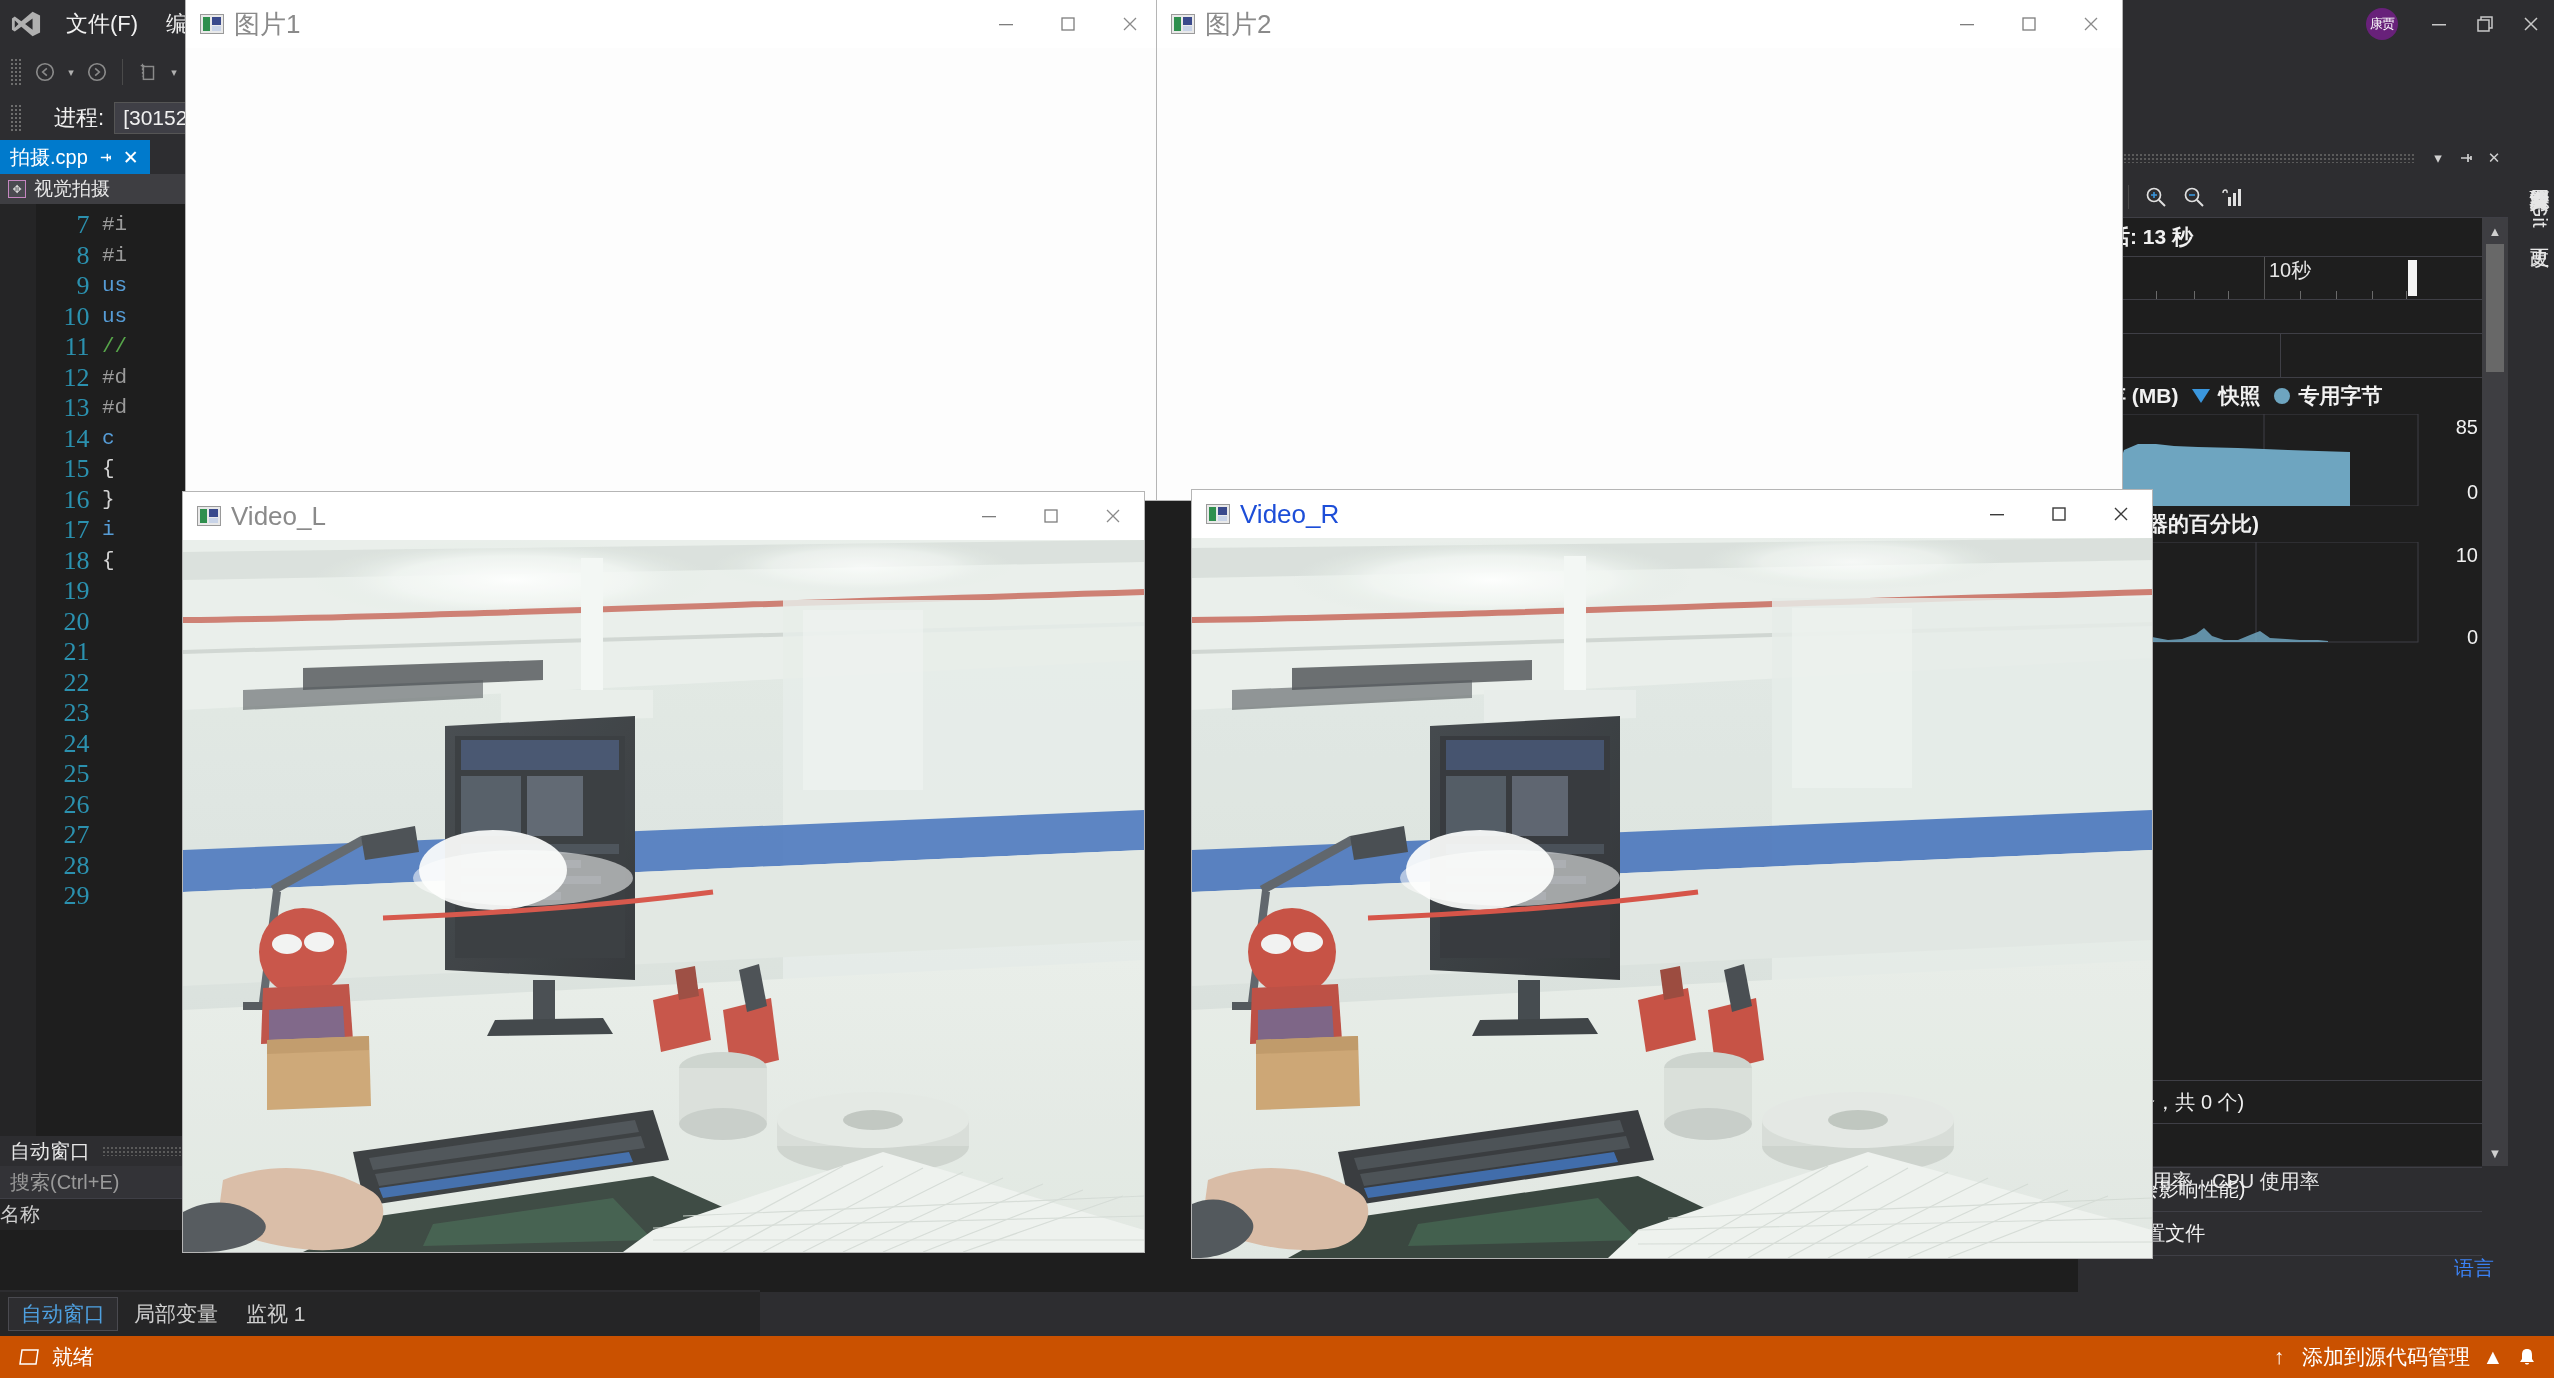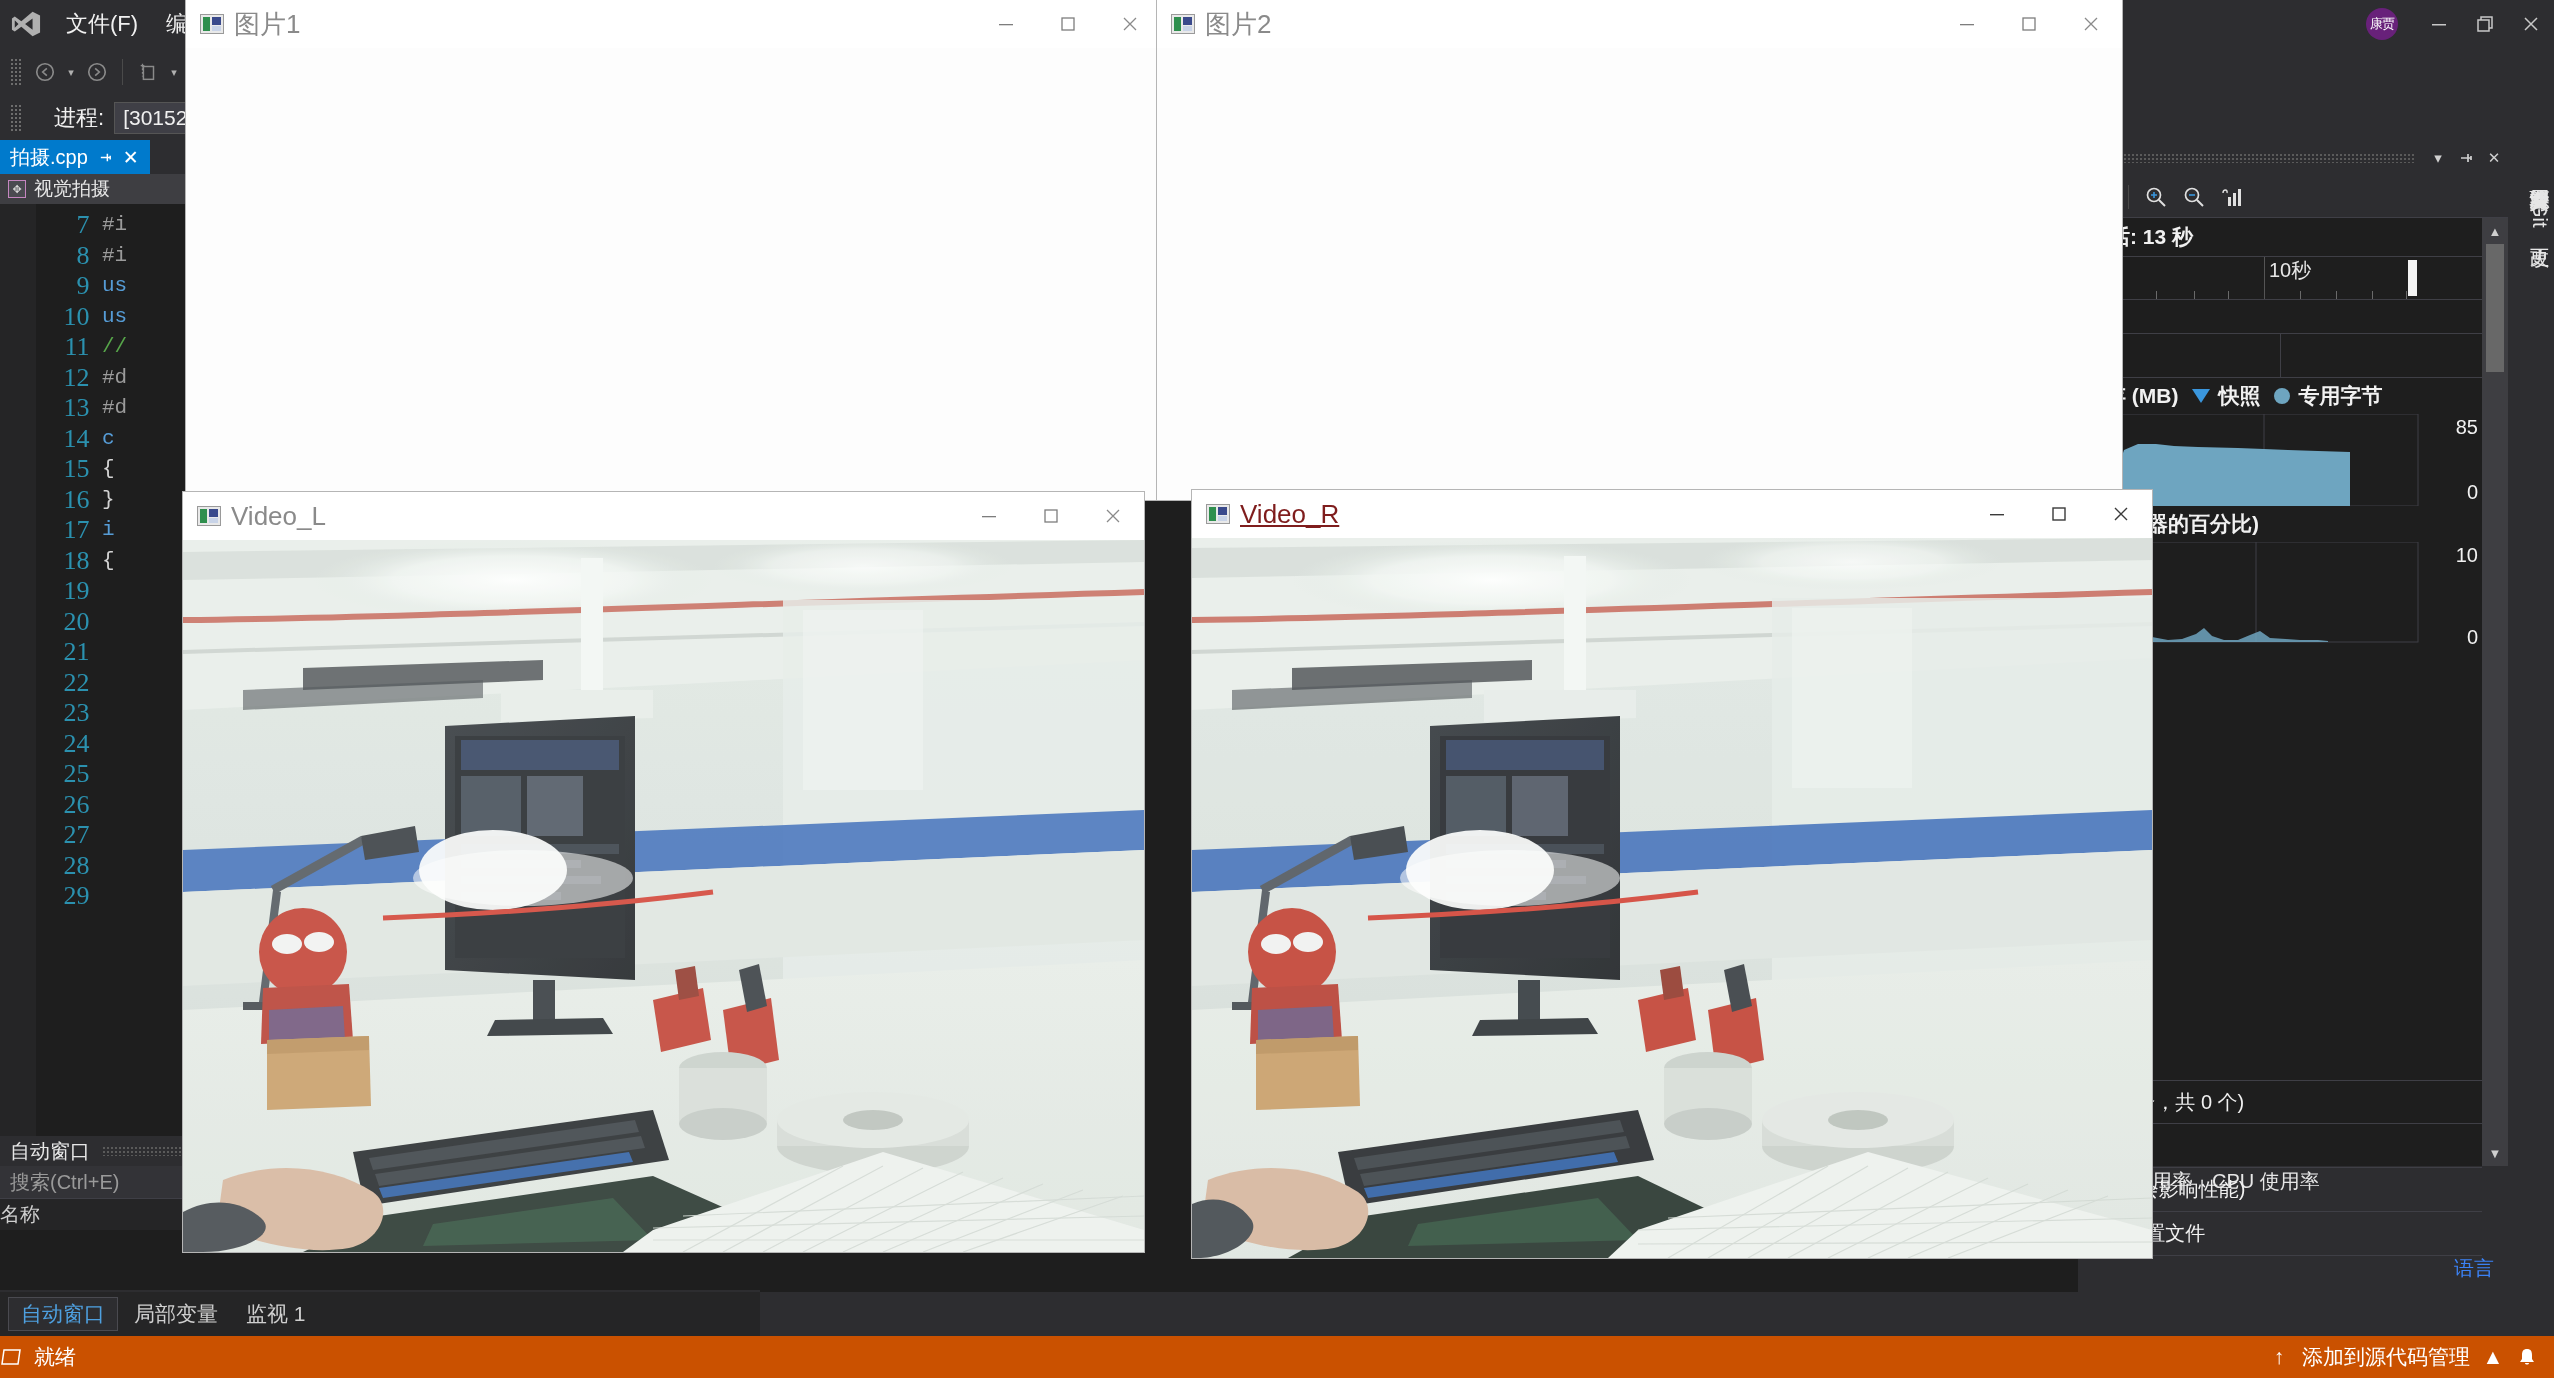--- a/index.html
+++ b/index.html
@@ -149,29 +149,29 @@
   #diag-scroll .ar { position:absolute; left:0; width:26px; height:26px; display:flex; align-items:center; justify-content:center; color:#cfcfcf; font-size:13px; }
 
   
   #right-strip { position:absolute; right:0; top:140px; width:46px; bottom:86px; background:#2d2d30; }
   .vtab { writing-mode:vertical-rl; font-size:20px; color:#e6e6e6; padding:14px 0 14px 0; margin:0 auto; display:block;
           text-align:left; width:46px; }
 
   
   #statusbar { position:absolute; left:0; bottom:0; width:2554px; height:42px; background:#ca5100;
                display:flex; align-items:center; color:#fff; font-size:21px; }
-  #statusbar .left { display:flex; align-items:center; gap:12px; padding-left:0; }
+  #statusbar .left { display:flex; align-items:center; gap:12px; padding-left:18px; }
   #statusbar .right { margin-left:auto; display:flex; align-items:center; gap:12px; padding-right:16px; }
   .sb-glyph { width:22px; height:22px; display:flex; align-items:center; justify-content:center; }
 
   
   .cvwin { position:absolute; background:#fff; box-shadow:0 0 0 1px #b5b5b5; }
   .cvwin > .tb { height:48px; background:#fff; display:flex; align-items:center; }
   .cvwin.inactive > .tb { color:#8a8a8a; }
-  .cvwin.active > .tb { color:#7f1d1d;text-decoration:underline; }
+  .cvwin.active > .tb { color:#1d4ed8; }
   .cvwin .ticon { width:24px; height:20px; margin-left:14px; margin-right:10px; position:relative;
                   border:1px solid #9a9a9a; background:#e9e9e9; }
   .cvwin .ticon i { position:absolute; display:block; }
   .cvwin .ticon .g { left:2px; top:2px; width:7px; height:14px; background:#2f8f4e; }
   .cvwin .ticon .b { left:11px; top:2px; width:9px; height:8px; background:#3a4a8c; }
   .cvwin .ticon .w { left:11px; top:11px; width:9px; height:5px; background:#c9d4e8; }
   .cvwin .ttl { font-size:26px; }
   .cvwin .ctrls { margin-left:auto; display:flex; align-items:center; }
   .cvwin .cbtn { width:62px; height:48px; display:flex; align-items:center; justify-content:center; }
   .cvwin .cbtn svg { display:block; }

